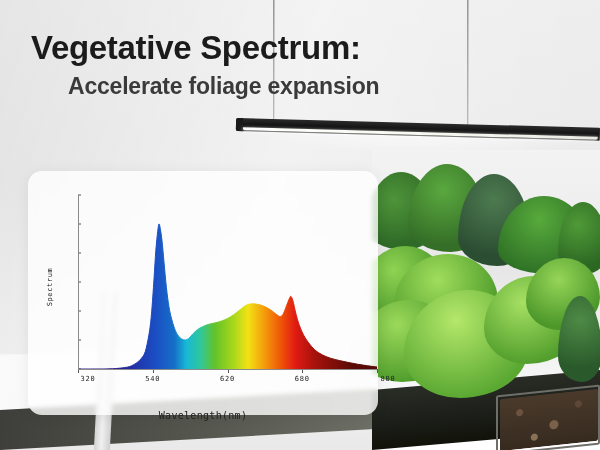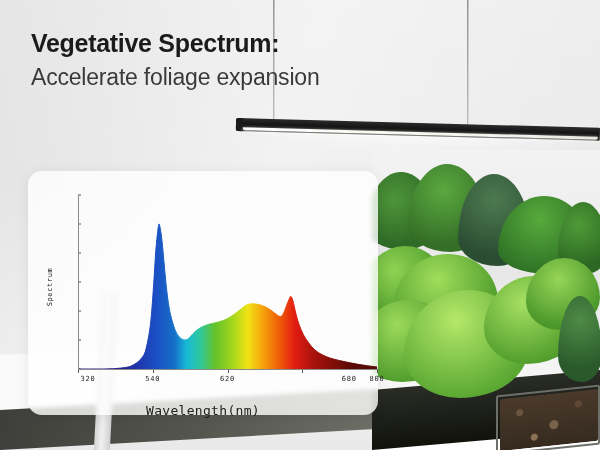--- a/index.html
+++ b/index.html
@@ -86,26 +86,26 @@
   .lightglow {
     position: absolute; left: 230px; top: 126px; width: 376px; height: 30px;
     background: radial-gradient(ellipse at 50% 0%, rgba(255,255,255,.85), rgba(255,255,255,0) 70%);
     transform: rotate(1.55deg);
     pointer-events: none;
   }
 
   
   .heading { position: absolute; left: 31px; top: 29px; width: 430px; }
   .title {
-    font-size: 25px; font-weight: 700; letter-spacing: -0.3px;
+    font-size: 33px; font-weight: 700; letter-spacing: -0.3px;
     color: #1b1b1b; line-height: 1.18;
   }
   .subtitle {
-    font-size: 23px; font-weight: 400; letter-spacing: -0.2px;
-    color: #3a3a3a; line-height: 1.3; margin-top: 4px;
+    font-size: 23px; font-weight: 700; letter-spacing: -0.2px;
+    color: #3a3a3a; line-height: 1.3; margin-top: 4px; margin-left: 37px;
   }
 
   
   .photo {
     position: absolute; left: 372px; top: 150px; width: 228px; height: 300px;
     overflow: hidden;
   }
   .photo-sky {
     position: absolute; inset: 0;
     background: linear-gradient(180deg, #f3f3f3 0%, #eeeeee 22%, #e7e7e7 40%, #ffffff 100%);
@@ -157,24 +157,24 @@
   .plot-wrap { position: absolute; inset: 0; }
 
   .ylabel {
     position: absolute; left: 22px; top: 116px;
     transform: translate(-50%, -50%) rotate(-90deg);
     font-family: "DejaVu Sans Mono", monospace;
     font-size: 7px; color: #222; letter-spacing: .6px;
     white-space: nowrap;
   }
   .xlabel {
-    position: absolute; left: 175px; top: 232px;
+    position: absolute; left: 175px; top: 239px;
     transform: translateX(-50%);
     font-family: "DejaVu Sans Mono", monospace;
-    font-size: 13px; color: #222; letter-spacing: .3px;
+    font-size: 10px; color: #222; letter-spacing: .3px;
     white-space: nowrap;
   }
   .ytick-col { position: absolute; left: 0; top: 0; width: 50px; height: 100%; }
   .ytick-mark {
     position: absolute; left: 50px; width: 3px; height: 1px;
     background: #555; transform: translateY(-50%);
   }
 
   .xtick {
     position: absolute; top: 204px; transform: translateX(-50%);
@@ -264,23 +264,23 @@
           <div class="ytick-mark" style="top: 53px;"></div>
           <div class="ytick-mark" style="top: 24px;"></div>
         </div>
       <div id="xticks">
           <div class="xtick" style="left: 60px;">320</div>
           <div class="xtick-mark" style="left: 50px;"></div>
           <div class="xtick" style="left: 124.75px;">540</div>
           <div class="xtick-mark" style="left: 124.75px;"></div>
           <div class="xtick" style="left: 199.5px;">620</div>
           <div class="xtick-mark" style="left: 199.5px;"></div>
-          <div class="xtick" style="left: 274.25px; margin-left: 47px;">680</div>
+          <div class="xtick" style="left: 274.25px;">680</div>
           <div class="xtick-mark" style="left: 274.25px;"></div>
-          <div class="xtick" style="left: 349px;">800</div>
+          <div class="xtick" style="left: 360px;">800</div>
           <div class="xtick-mark" style="left: 349px;"></div>
         </div>
 
       <svg class="spectrum-svg" id="spec" width="350" height="244">
           <defs>
             <linearGradient id="spectralGrad" gradientUnits="userSpaceOnUse" x1="87.375" x2="324.0833333333333" y1="0" y2="0">
               <stop offset="0" stop-color="#2b1a8a"></stop>
               <stop offset="0.08" stop-color="#2232a8"></stop>
               <stop offset="0.17" stop-color="#1b4ec4"></stop>
               <stop offset="0.25" stop-color="#1570c8"></stop>

